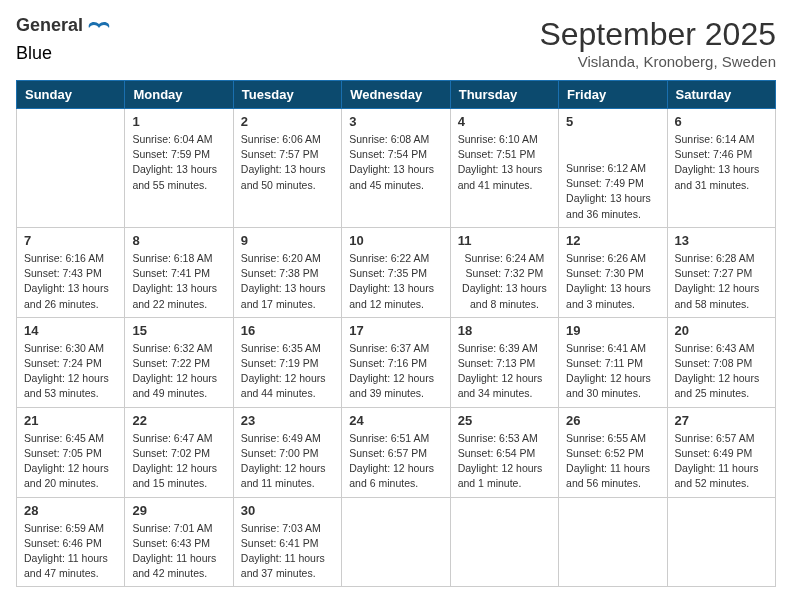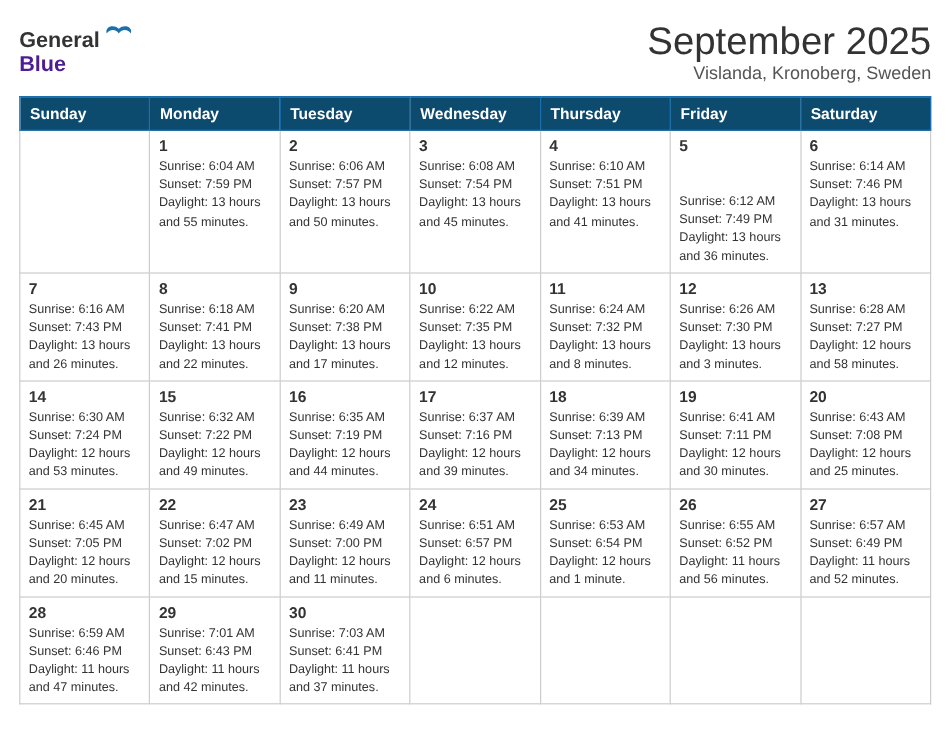--- a/index.html
+++ b/index.html
@@ -21,22 +21,22 @@
       align-items: center;
     }
     .logo-text-general {
       font-size: 18px;
       font-weight: bold;
       color: #333;
       line-height: 1.1;
     }
     .logo-text-blue {
       font-size: 18px;
-      font-weight: bold;
-      color: #4c1d95;
+      font-weight: normal;
+      color: #000000;
       line-height: 1.1;
     }
     .logo-icon {
       width: 28px;
       height: 28px;
       margin-left: 2px;
     }
     .title-area {
       text-align: right;
     }
@@ -86,21 +86,21 @@
     .empty-cell {
       background: #fff;
     }
   </style>
 </head>
 <body>
 
 <div class="header-area">
   <div class="logo">
     <div>
-      <div style="display:flex;align-items:flex-end;">
+      <div style="display:flex;align-items:flex-start;">
         <span class="logo-text-general">General</span>
 
         <svg class="logo-icon" viewBox="0 0 28 28">
           <path d="M14 8 C18 4, 26 6, 24 12 C22 8, 16 8, 14 12 C12 8, 6 8, 4 12 C2 6, 10 4, 14 8Z" fill="#1a6faf"></path>
         </svg>
       </div>
       <div>
         <span class="logo-text-blue">Blue</span>
       </div>
     </div>
@@ -193,21 +193,21 @@
         </td>
         <td>
           <span class="day-number">10</span>
           <div class="day-info" style="white-space: pre-line;">Sunrise: 6:22 AM
 Sunset: 7:35 PM
 Daylight: 13 hours
 and 12 minutes.</div>
         </td>
         <td>
           <span class="day-number">11</span>
-          <div class="day-info" style="white-space: pre-line;">Sunrise: 6:24 AM
+          <div class="day-info" style="white-space: pre-line; text-align: center;">Sunrise: 6:24 AM
 Sunset: 7:32 PM
 Daylight: 13 hours
 and 8 minutes.</div>
         </td>
         <td>
           <span class="day-number">12</span>
           <div class="day-info" style="white-space: pre-line;">Sunrise: 6:26 AM
 Sunset: 7:30 PM
 Daylight: 13 hours
 and 3 minutes.</div>

